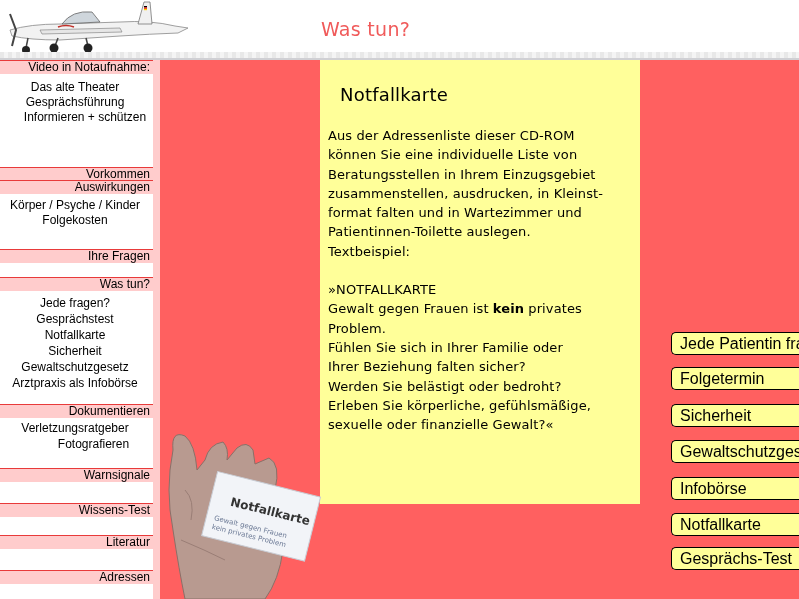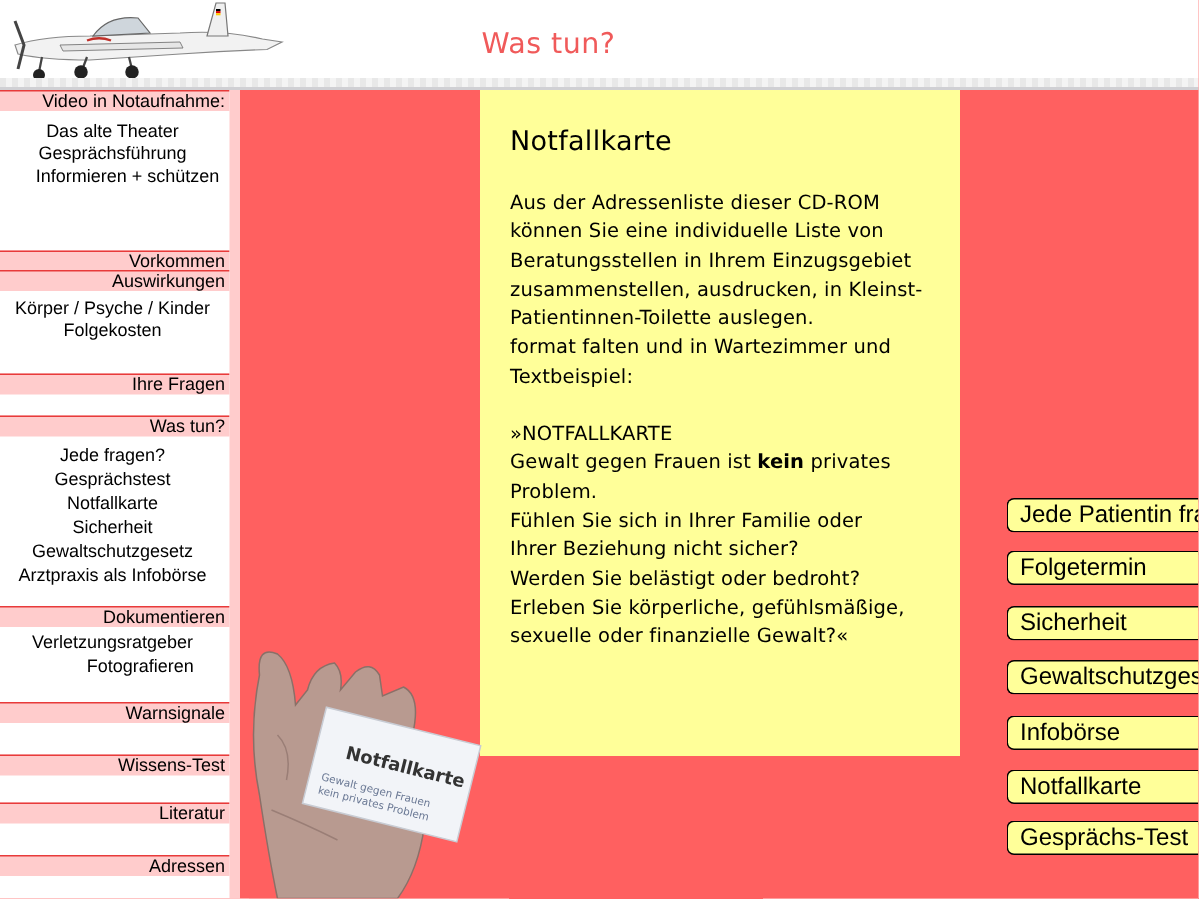--- a/index.html
+++ b/index.html
@@ -49,21 +49,21 @@
     }
     #content {
       position: absolute; left: 320px; top: 60px; width: 320px; height: 444px;
       background: #ffff99;
       font-family: "DejaVu Sans", sans-serif; color: #000;
     }
     #content-title {
       position: absolute; left: 20px; top: 24px; font-size: 18px; letter-spacing: 0.2px;
     }
     #content-body {
-      position: absolute; left: 20px; top: 66px; width: 290px;
+      position: absolute; left: 8px; top: 66px; width: 290px;
       font-size: 13px; line-height: 19.3px; letter-spacing: 0.1px;
     }
     #content-body p { margin: 0; }
     #content-body .gap { height: 19px; }
     #credit {
       position: absolute; left: 20px; top: 389px; width: 290px;
       font-size: 8px; line-height: 15px;
     }
     #hand {
       position: absolute; left: 165px; top: 430px; width: 160px; height: 169px;
@@ -147,29 +147,29 @@
 
 <div id="main-bg"></div>
 
 <section id="content">
   <h1 id="content-title" style="font-weight:normal;">Notfallkarte</h1>
   <div id="content-body">
     <p>Aus der Adressenliste dieser CD-ROM</p>
     <p>können Sie eine individuelle Liste von</p>
     <p>Beratungsstellen in Ihrem Einzugsgebiet</p>
     <p>zusammenstellen, ausdrucken, in Kleinst-</p>
+    <p>format falten und in Wartezimmer und</p>
     <p>Patientinnen-Toilette auslegen.</p>
-    <p>format falten und in Wartezimmer und</p>
     <p>Textbeispiel:</p>
     <div class="gap"></div>
     <p>»NOTFALLKARTE</p>
     <p><span>Gewalt gegen Frauen ist </span><b>kein</b><span> privates</span></p>
     <p>Problem.</p>
     <p>Fühlen Sie sich in Ihrer Familie oder</p>
-    <p>Ihrer Beziehung nicht sicher?</p>
+    <p>Ihrer Beziehung falten sicher?</p>
     <p>Werden Sie belästigt oder bedroht?</p>
     <p>Erleben Sie körperliche, gefühlsmäßige,</p>
     <p>sexuelle oder finanzielle Gewalt?«</p>
   </div>
 </section>
 
 <svg id="hand" viewBox="0 0 160 169">
 
   <path d="M8 20 Q6 0 20 6 Q30 14 32 40 L40 30 Q44 14 58 12 Q64 18 62 30 L72 18 Q82 10 88 20 L90 34 L104 28 Q116 34 110 60 L118 120 Q114 150 100 169 L20 169 Q14 140 8 100 Q0 60 8 20 Z" fill="#b89a90" stroke="#8a7068" stroke-width="1"></path>
   <path d="M20 60 Q30 70 26 90 M16 110 Q40 120 60 130" stroke="#9a7e76" stroke-width="1" fill="none"></path>

